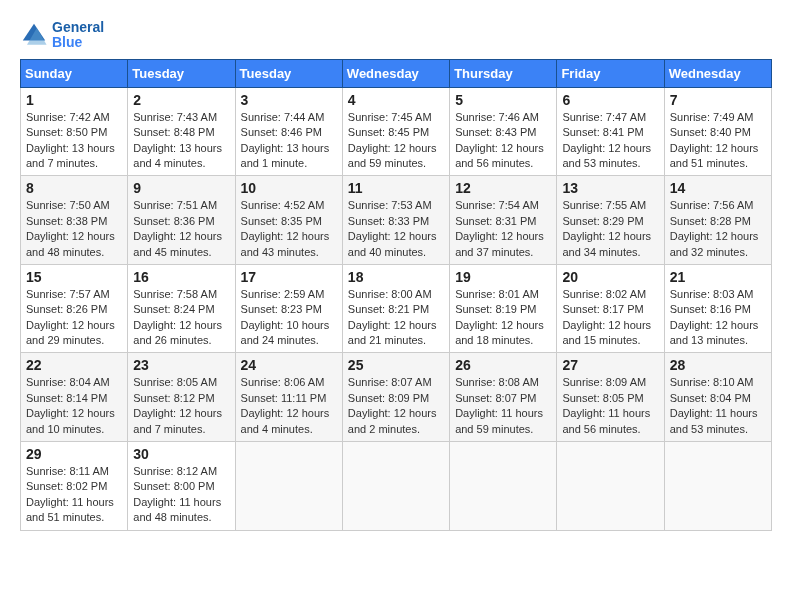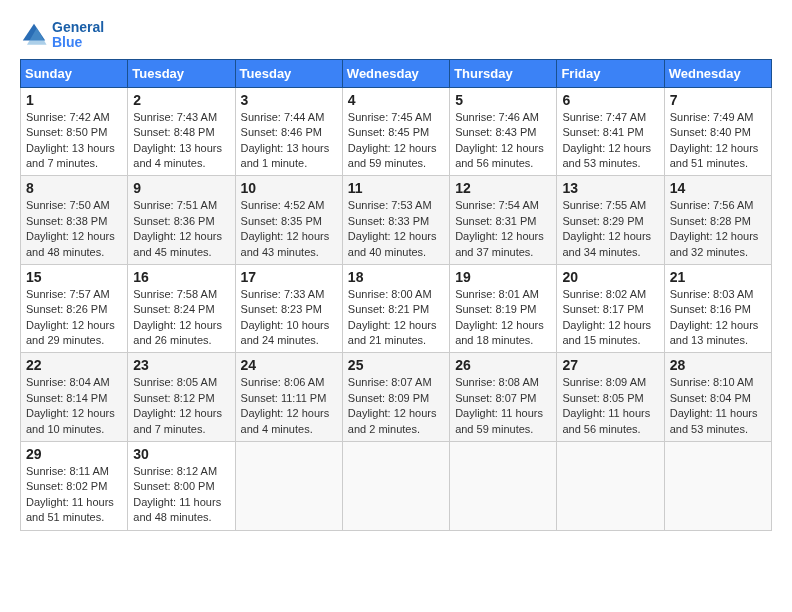--- a/index.html
+++ b/index.html
@@ -246,21 +246,21 @@
         <span class="day-number">16</span>
         <div class="day-info">
           <span>Sunrise: 7:58 AM</span><br>
           <span>Sunset: 8:24 PM</span><br>
           <span>Daylight: 12 hours and 26 minutes.</span>
         </div>
       </td>
         <td>
         <span class="day-number">17</span>
         <div class="day-info">
-          <span>Sunrise: 7:33 AM</span><br>
+          <span>Sunrise: 2:59 AM</span><br>
           <span>Sunset: 8:23 PM</span><br>
           <span>Daylight: 10 hours and 24 minutes.</span>
         </div>
       </td>
         <td>
         <span class="day-number">18</span>
         <div class="day-info">
           <span>Sunrise: 8:00 AM</span><br>
           <span>Sunset: 8:21 PM</span><br>
           <span>Daylight: 12 hours and 21 minutes.</span>

